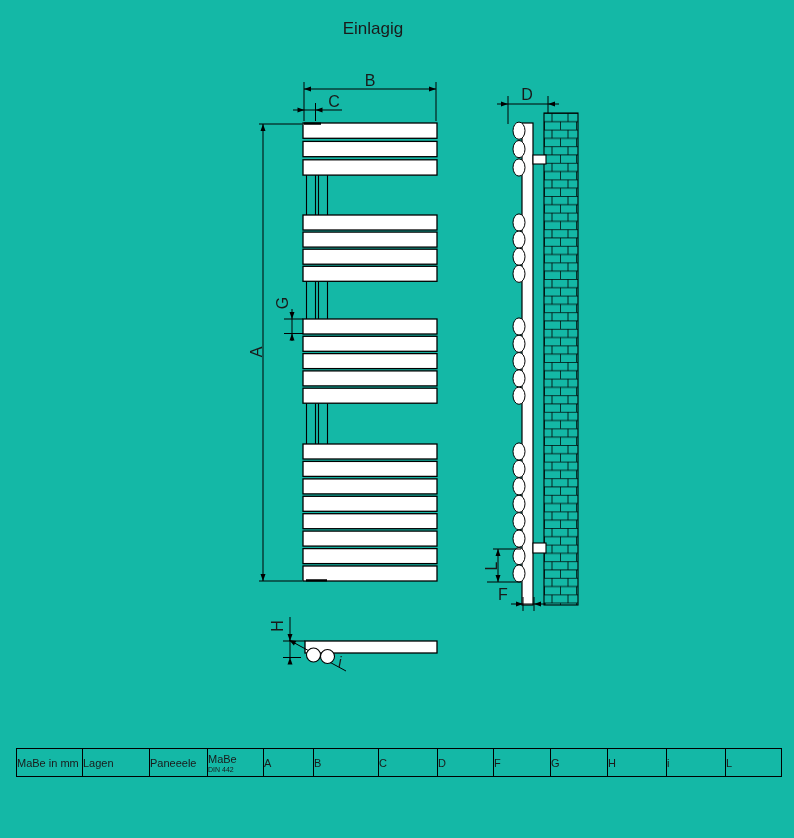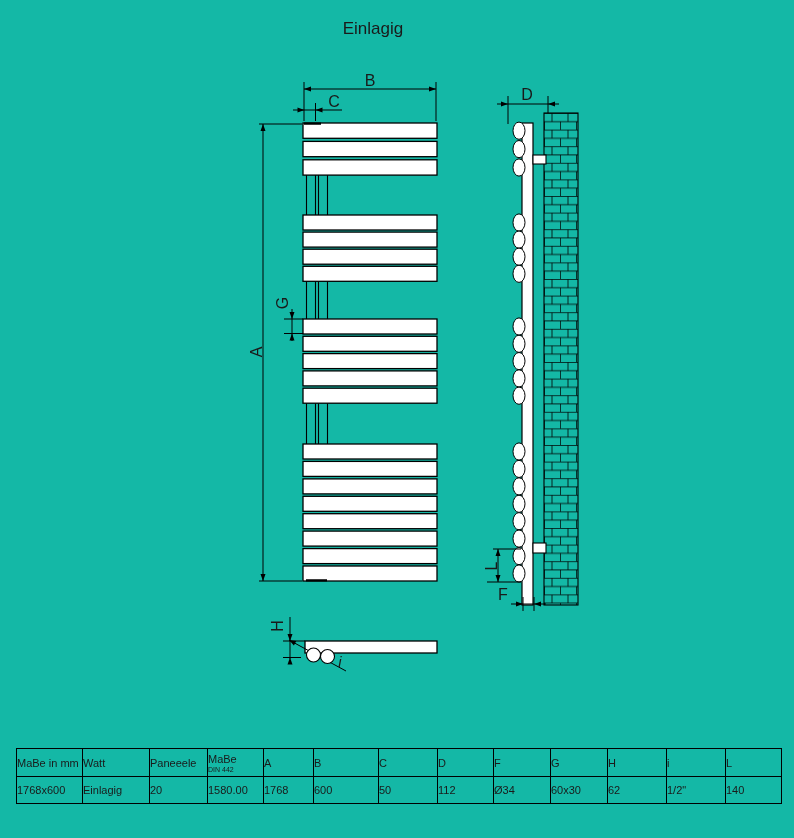--- a/index.html
+++ b/index.html
@@ -167,47 +167,32 @@
         <col style="width:56px">
         <col style="width:57px">
     <col style="width:57px">
         <col style="width:59px">
         <col style="width:59px">
     <col style="width:56px">
   </colgroup>
   <tbody>
         <tr class="hdr">
     <td>MaBe in mm</td>
-    <td>Watt</td>
+    <td>Lagen</td>
     <td>Paneeele</td>
     <td>
       <span>MaBe</span>
       <span class="sub">DIN 442</span>
     </td>
     <td>A</td>
     <td>B</td>
     <td>C</td>
     <td>D</td>
     <td>F</td>
     <td>G</td>
     <td>H</td>
     <td>i</td>
     <td>L</td>
   </tr>
-  <tr class="val">
-    <td>1768x600</td>
-    <td>Einlagig</td>
-    <td>20</td>
-    <td>1580.00</td>
-    <td>1768</td>
-    <td>600</td>
-    <td>50</td>
-    <td>112</td>
-    <td>Ø34</td>
-    <td>60x30</td>
-    <td>62</td>
-    <td>1/2"</td>
-    <td>140</td>
-  </tr>
 </tbody>
     </table>
 
 </div>
 
 </body></html>

